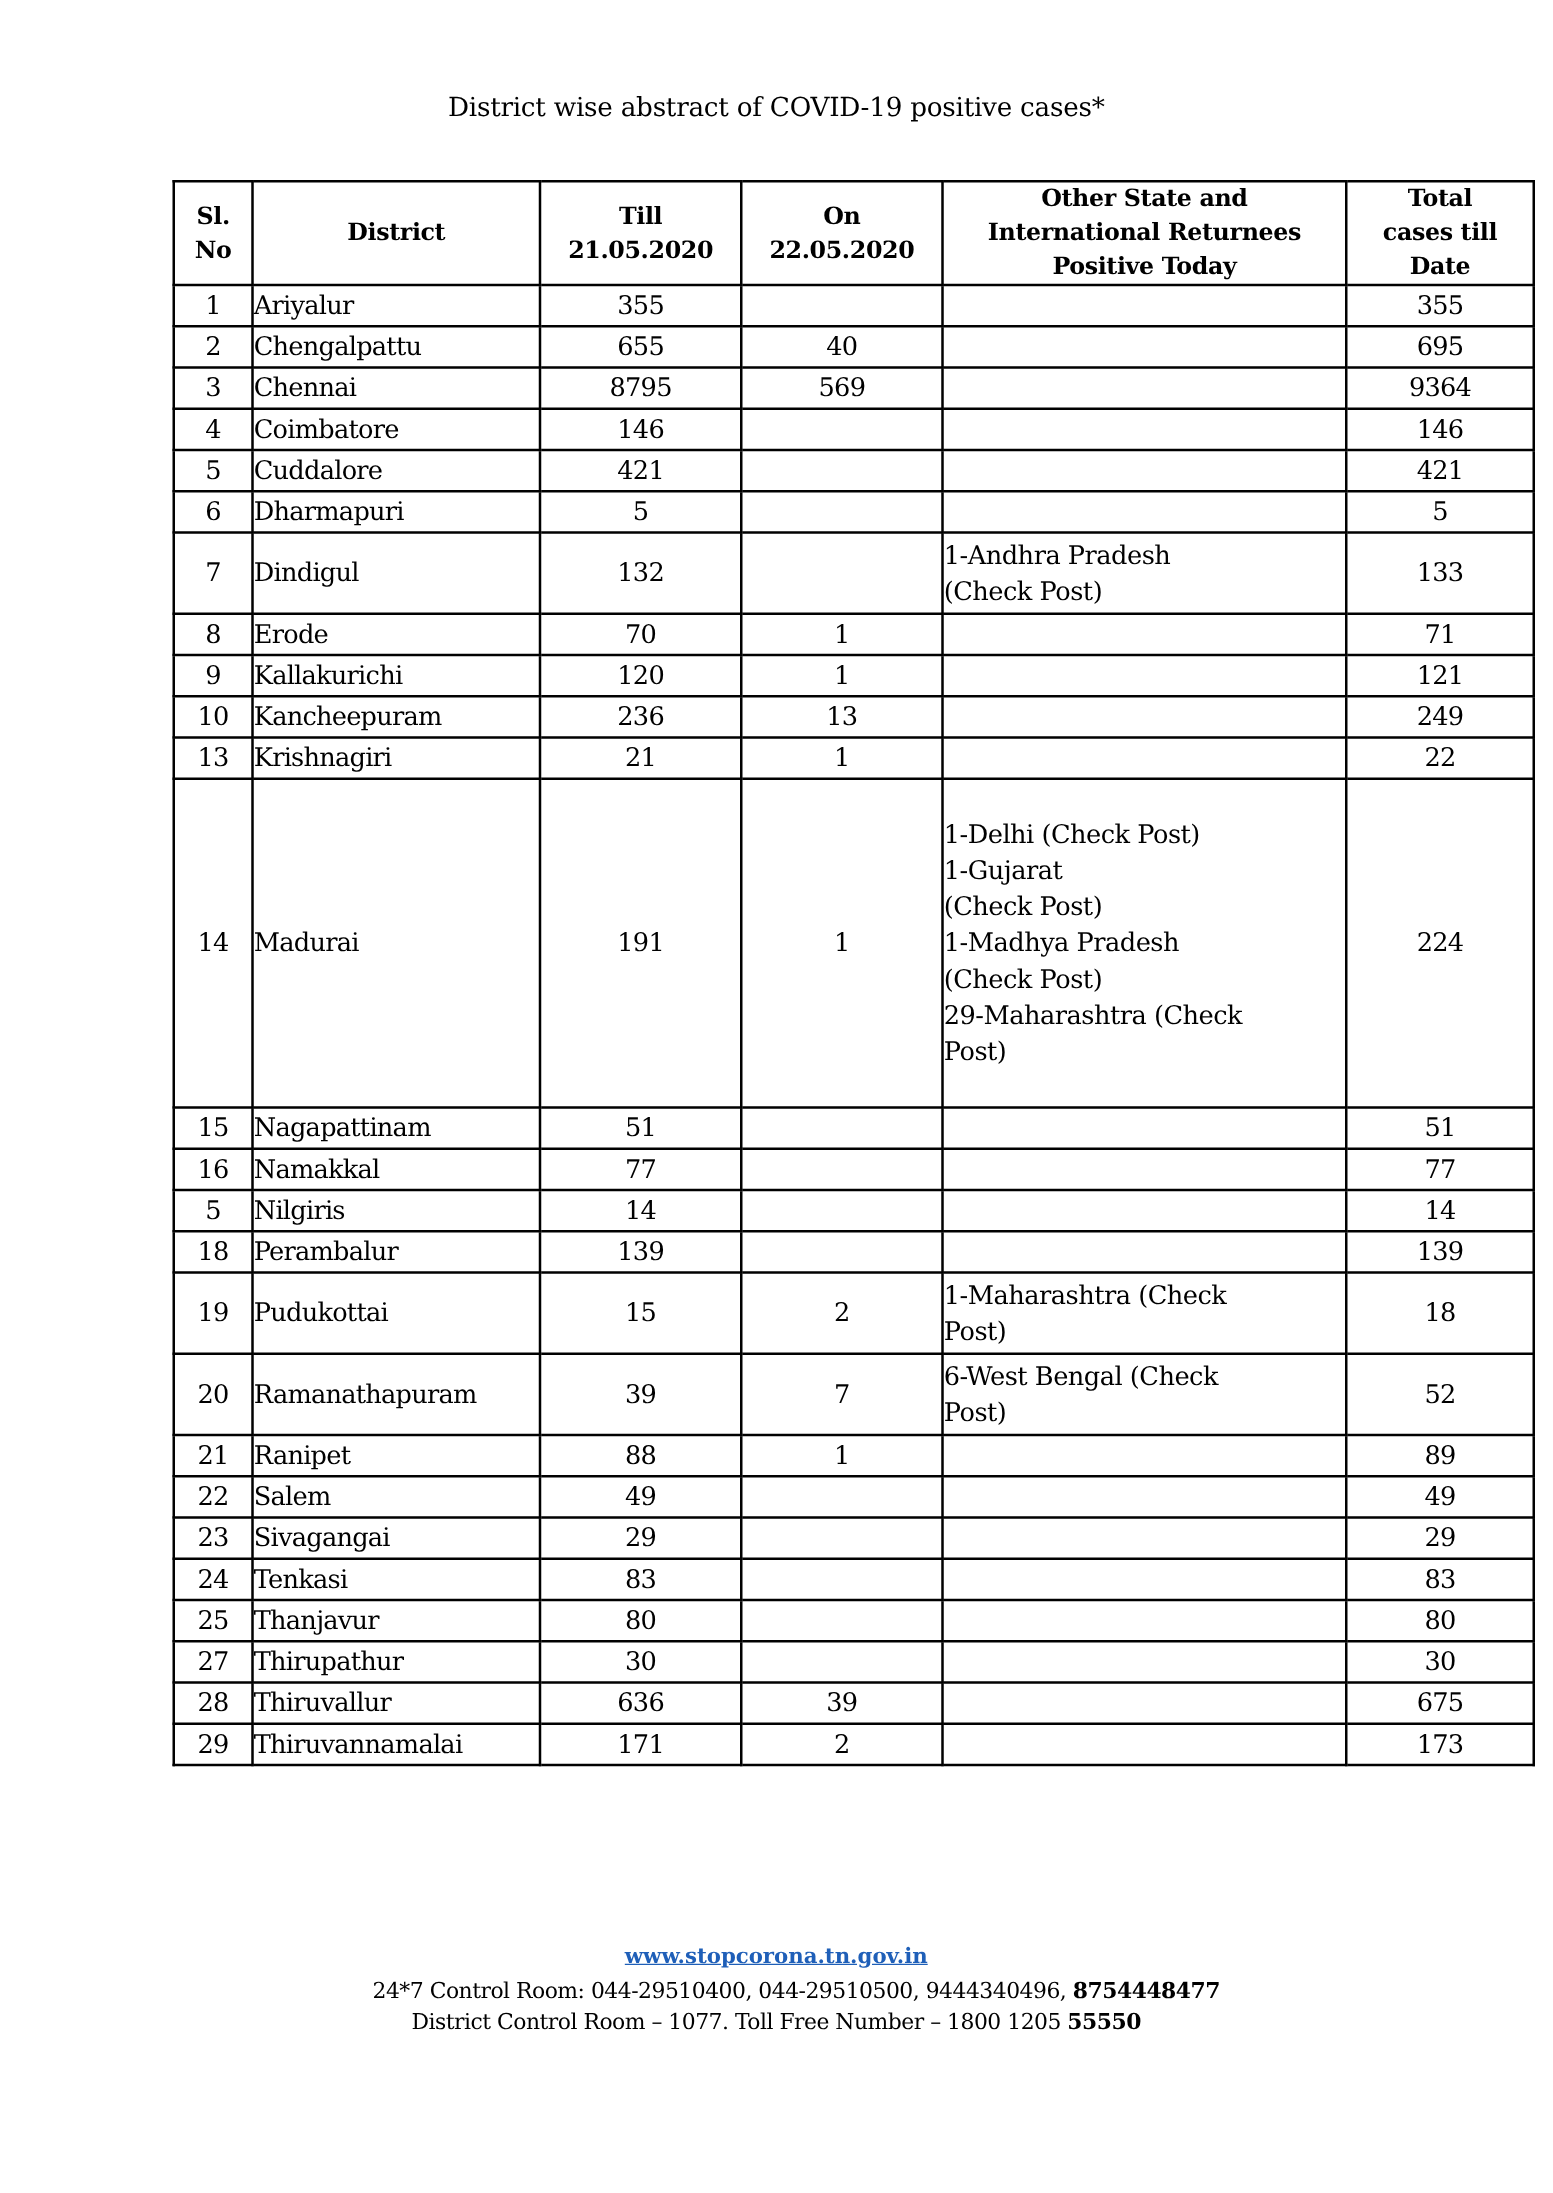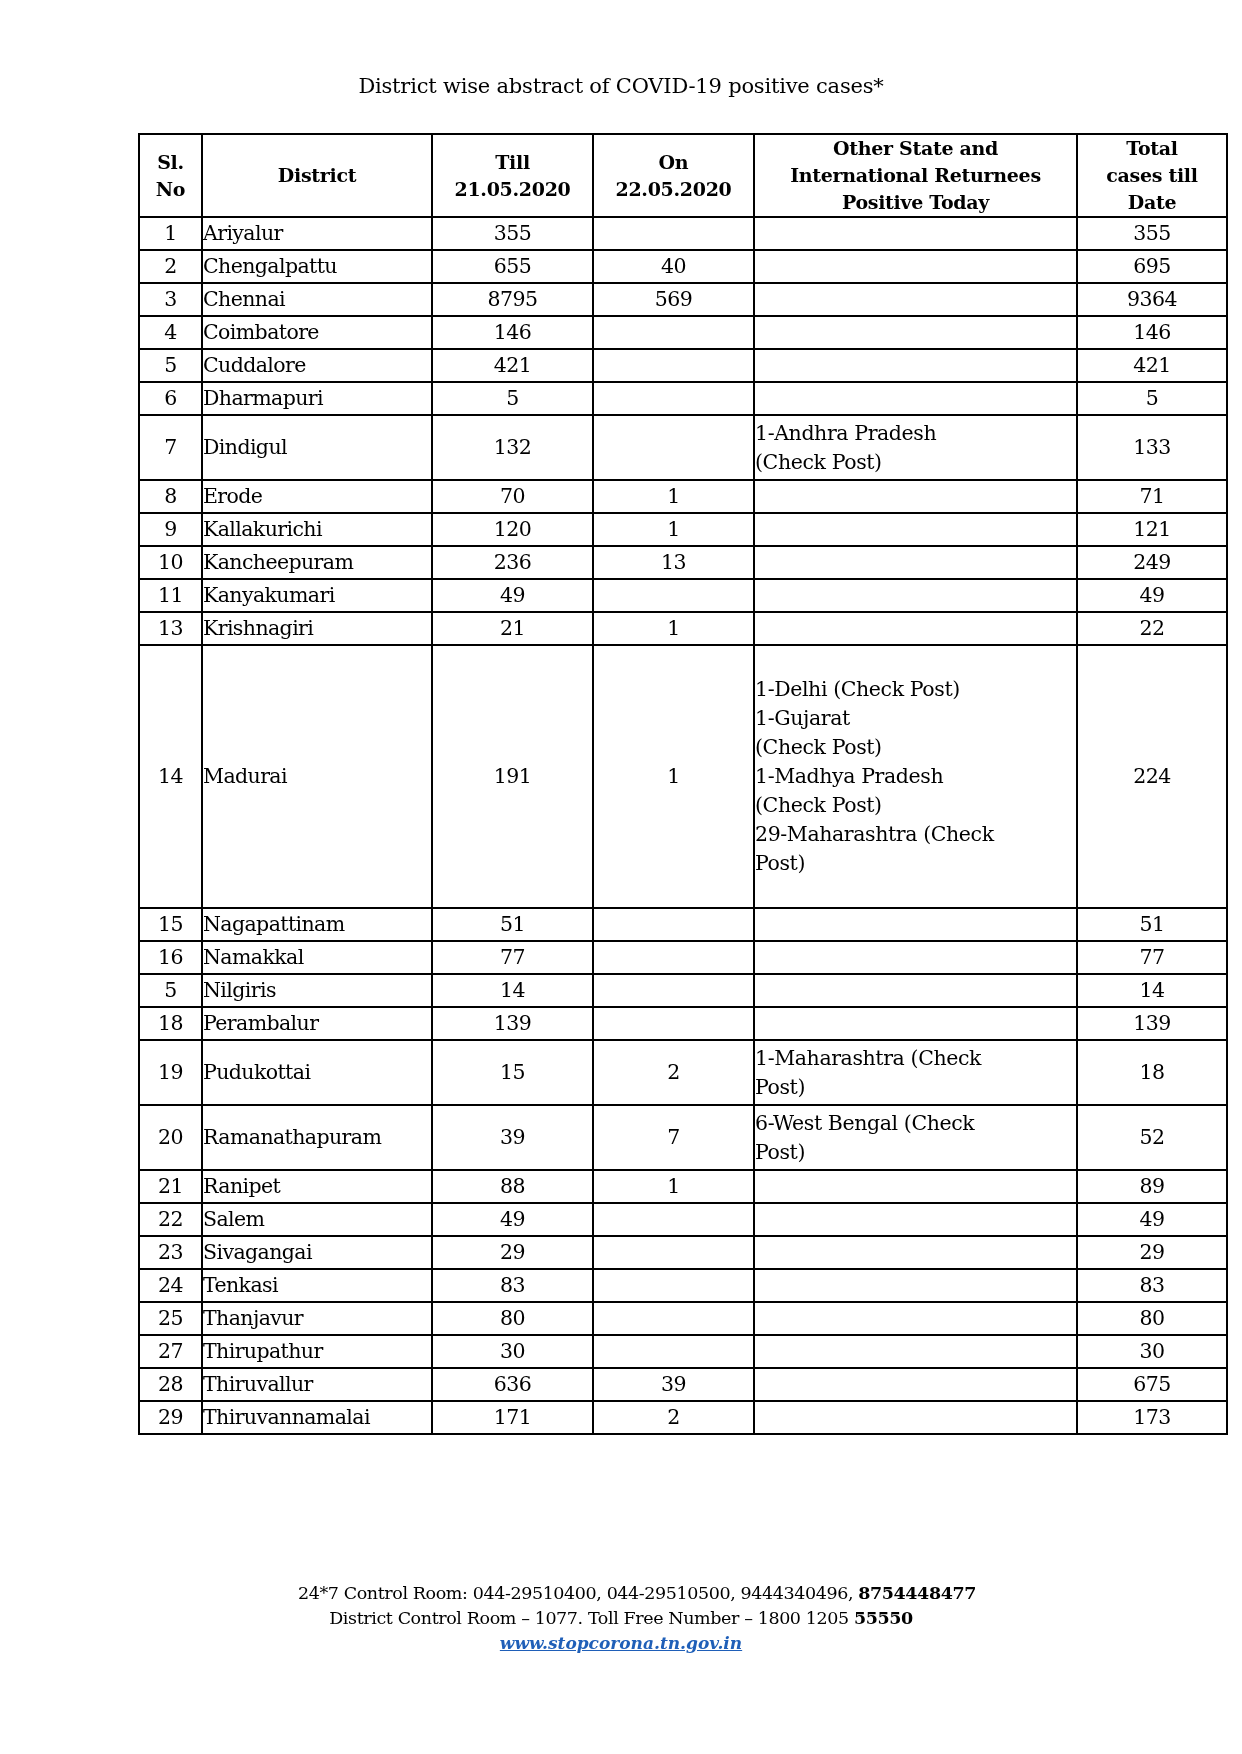--- a/index.html
+++ b/index.html
@@ -1,37 +1,37 @@
 <!DOCTYPE html>
 <html><head>
 <meta charset="utf-8">
 <style>
   html, body { margin: 0; padding: 0; background: #ffffff; }
   body { width: 1242px; height: 1754px; position: relative; overflow: hidden;
          font-family: "DejaVu Serif", "Liberation Serif", serif; color: #000; }
   .title { position: absolute; left: 0; width: 1242px; top: 74px; text-align: center;
            font-family: "DejaVu Serif", serif; font-weight: normal; font-size: 21px; letter-spacing: -0.2px; }
-  table.grid { position: absolute; left: 138px; top: 133px; width: 1088px;
+  table.grid { position: absolute; left: 138px; top: 144px; width: 1088px;
                border-collapse: collapse; table-layout: fixed; }
   table.grid td, table.grid th { border: 2.5px solid #000; padding: 0; }
   th { font-family: "DejaVu Serif", serif; font-weight: bold; font-size: 19px; line-height: 27px;
        text-align: center; vertical-align: middle; height: 80px; letter-spacing: -0.3px; }
   td { font-family: "DejaVu Serif", serif; font-size: 20.5px; line-height: 29px; vertical-align: middle;
        letter-spacing: -0.6px; }
   td.c { text-align: center; }
   td.l { text-align: left; padding-left: 10px; }
   td.r { padding-left: 11px; padding-right: 6px; letter-spacing: -0.4px; }
   tr.h1 td { height: 31px; }
   tr.h2 td { height: 63px; }
   tr.h9 td { height: 261px; margin-top: 27px; }
   .col1 { width: 63px; } .col2 { width: 230px; } .col3 { width: 161px; }
   .col4 { width: 161px; } .col5 { width: 323px; } .col6 { width: 150px; }
   .footer { position: absolute; left: 0; width: 1242px; text-align: center;
             font-family: "DejaVu Serif", serif; font-size: 17.5px; letter-spacing: -0.4px; }
-  .f1 { top: 1583px; padding-left: 16px; } .f2 { top: 1608px; } .f3 { top: 1633px; font-style: italic; }
+  .f1 { top: 1583px; padding-left: 16px; } .f2 { top: 1608px; } .f3 { top: 1555px; }
   .footer b { font-weight: bold; }
   .link { color: #1f5fb8; text-decoration: underline; font-weight: bold; font-size: 17px; letter-spacing: 0; }
   .ret-line { display: block; }
 </style>
 </head>
 <body>
 
 <div class="title">District wise abstract of COVID-19 positive cases*</div>
 
 <table class="grid">
@@ -131,28 +131,20 @@
       </tr>
       <tr class="h1">
         <td class="c">10</td>
         <td class="l">Kancheepuram</td>
         <td class="c">236</td>
         <td class="c">13</td>
         <td class="r"></td>
         <td class="c">249</td>
       </tr>
       <tr class="h1">
-        <td class="c">11</td>
-        <td class="l">Kanyakumari</td>
-        <td class="c">49</td>
-        <td class="c"></td>
-        <td class="r"></td>
-        <td class="c">49</td>
-      </tr>
-      <tr class="h1">
         <td class="c">13</td>
         <td class="l">Krishnagiri</td>
         <td class="c">21</td>
         <td class="c">1</td>
         <td class="r"></td>
         <td class="c">22</td>
       </tr>
       <tr class="h9">
         <td class="c">14</td>
         <td class="l">Madurai</td>

